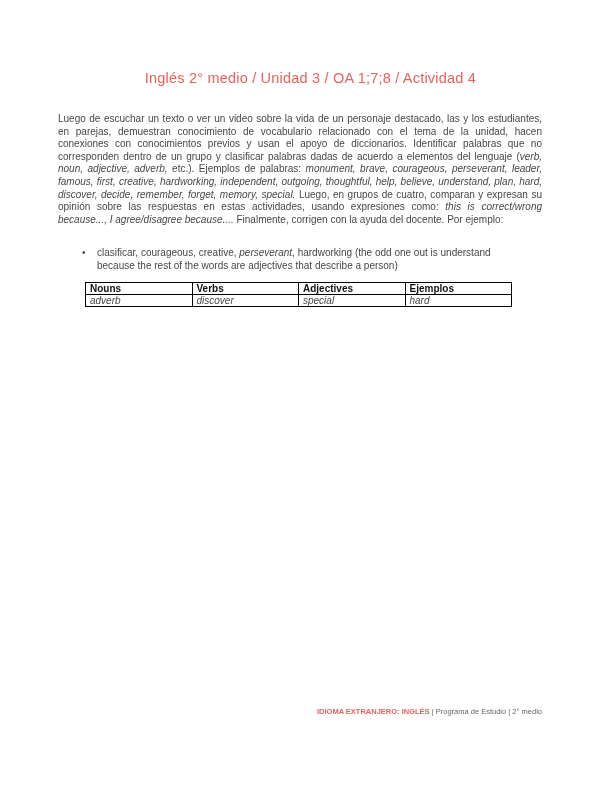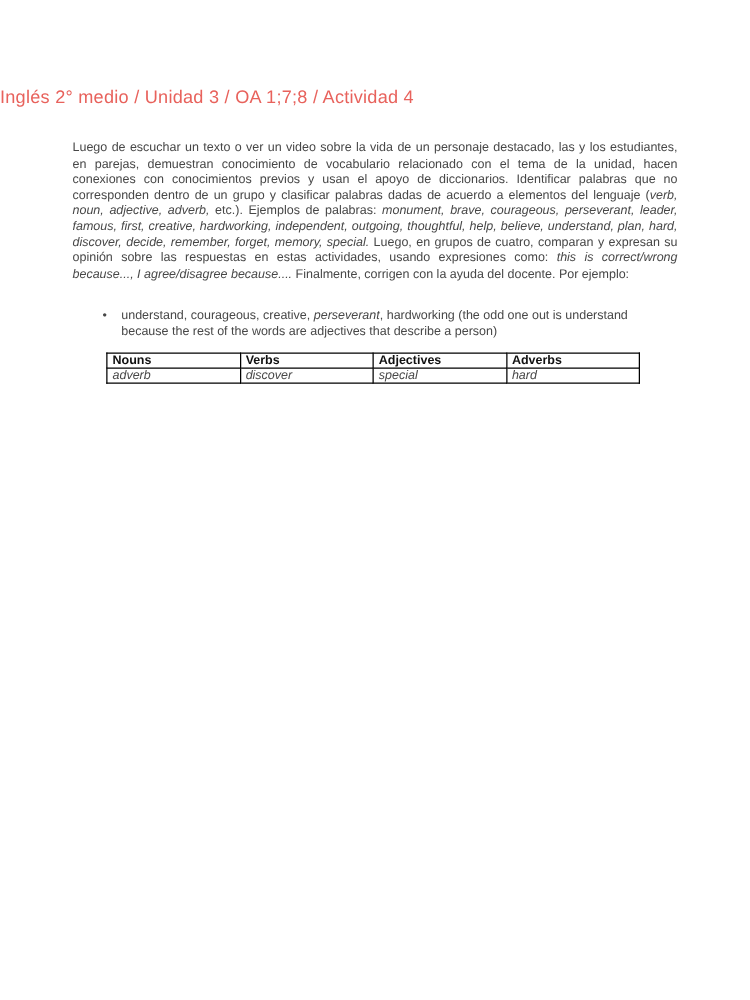--- a/index.html
+++ b/index.html
@@ -2,21 +2,21 @@
 <html><head>
 <meta charset="utf-8">
 <style>
   html, body { margin:0; padding:0; background:#ffffff; }
   .page {
     position:relative; width:600px; height:800px; background:#ffffff;
     font-family:"Liberation Sans", sans-serif; overflow:hidden;
   }
   .page-title {
     position:absolute; top:70px; left:0; width:476px;
-    text-align:left; font-size:14.5px; letter-spacing:.2px;
+    text-align:right; font-size:14.5px; letter-spacing:.2px;
     color:#e8625c;
   }
   .intro {
     position:absolute; top:113px; left:58px; width:484px;
     font-size:10px; line-height:12.6px; color:#474747;
     text-align:justify;
   }
   .it { font-style:italic; }
   .bullet-item {
     position:absolute; top:246px; left:82px; width:442px;
@@ -47,36 +47,39 @@
 <div class="page">
 
   <div class="page-title">Inglés 2° medio / Unidad 3 / OA 1;7;8 / Actividad 4</div>
 
   <div class="intro">
     <span>Luego de escuchar un texto o ver un video sobre la vida de un personaje destacado, las y los estudiantes, en parejas, demuestran conocimiento de vocabulario relacionado con el tema de la unidad, hacen conexiones con conocimientos previos y usan el apoyo de diccionarios. Identificar palabras que no corresponden dentro de un grupo y clasificar palabras dadas de acuerdo a elementos del lenguaje (</span><span class="it">verb, noun, adjective, adverb,</span><span> etc.). Ejemplos de palabras: </span><span class="it">monument, brave, courageous, perseverant, leader, famous, first, creative, hardworking, independent, outgoing, thoughtful, help, believe, understand, plan, hard, discover, decide, remember, forget, memory, special.</span><span> Luego, en grupos de cuatro, comparan y expresan su opinión sobre las respuestas en estas actividades, usando expresiones como: </span><span class="it">this is correct/wrong because..., I agree/disagree because....</span><span> Finalmente, corrigen con la ayuda del docente. Por ejemplo:</span>
   </div>
 
   <div class="bullet-item">
     <span class="bullet-marker">•</span>
-    <span class="bullet-text"><span>understand, courageous, creative, </span><span class="it">perseverant</span><span>, hardworking (the odd one out is understand because the rest of the words are adjectives that describe a person)</span></span>
+    <span class="bullet-text"><span>clasificar, courageous, creative, </span><span class="it">perseverant</span><span>, hardworking (the odd one out is understand because the rest of the words are adjectives that describe a person)</span></span>
   </div>
 
   <table class="word-table">
     <thead>
       <tr>
         <th>Nouns</th>
         <th>Verbs</th>
         <th>Adjectives</th>
-        <th>Adverbs</th>
+        <th>Ejemplos</th>
       </tr>
     </thead>
     <tbody>
       <tr>
         <td>adverb</td>
         <td>discover</td>
         <td>special</td>
         <td>hard</td>
       </tr>
     </tbody>
   </table>
 
+  <div class="page-footer">
+    <span class="footer-brand">IDIOMA EXTRANJERO: INGLÉS</span><span class="footer-rest"> | Programa de Estudio | 2° medio</span>
+  </div>
 
 </div>
 
 </body></html>

